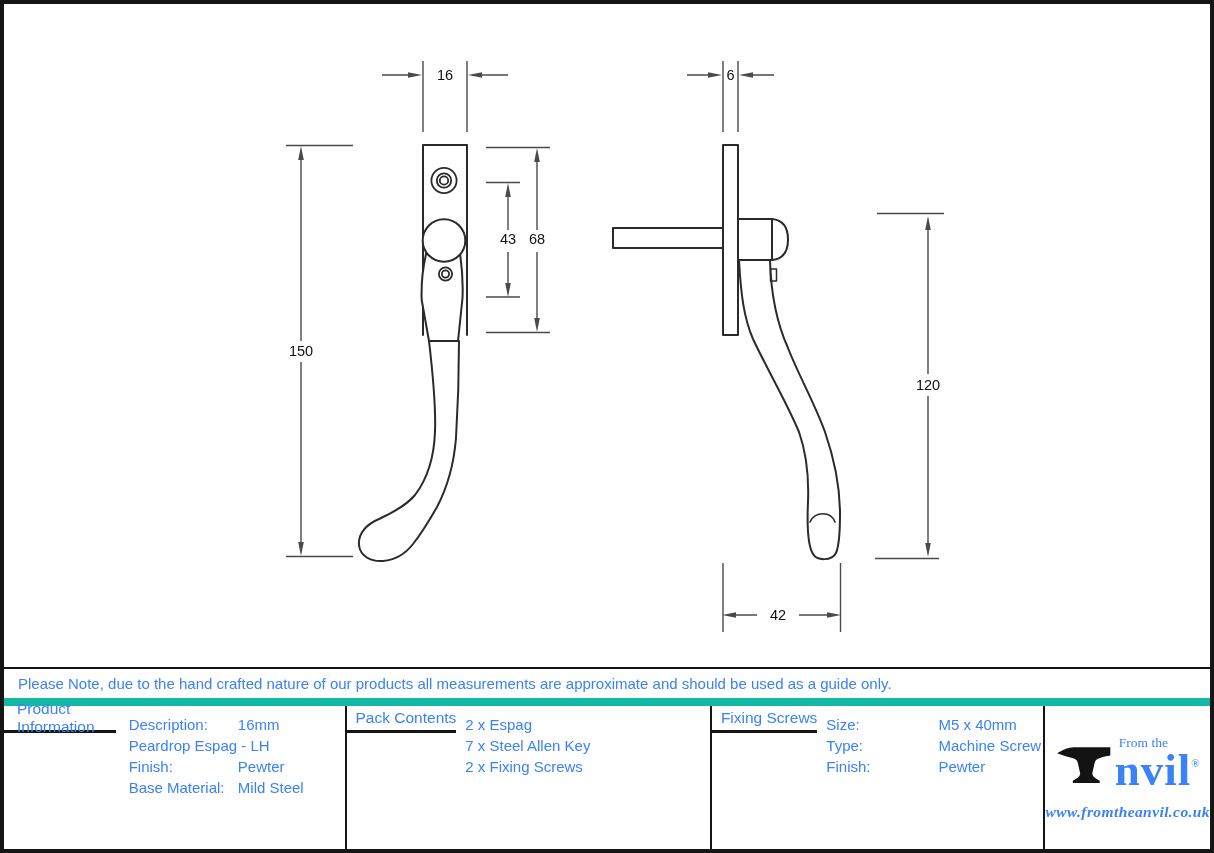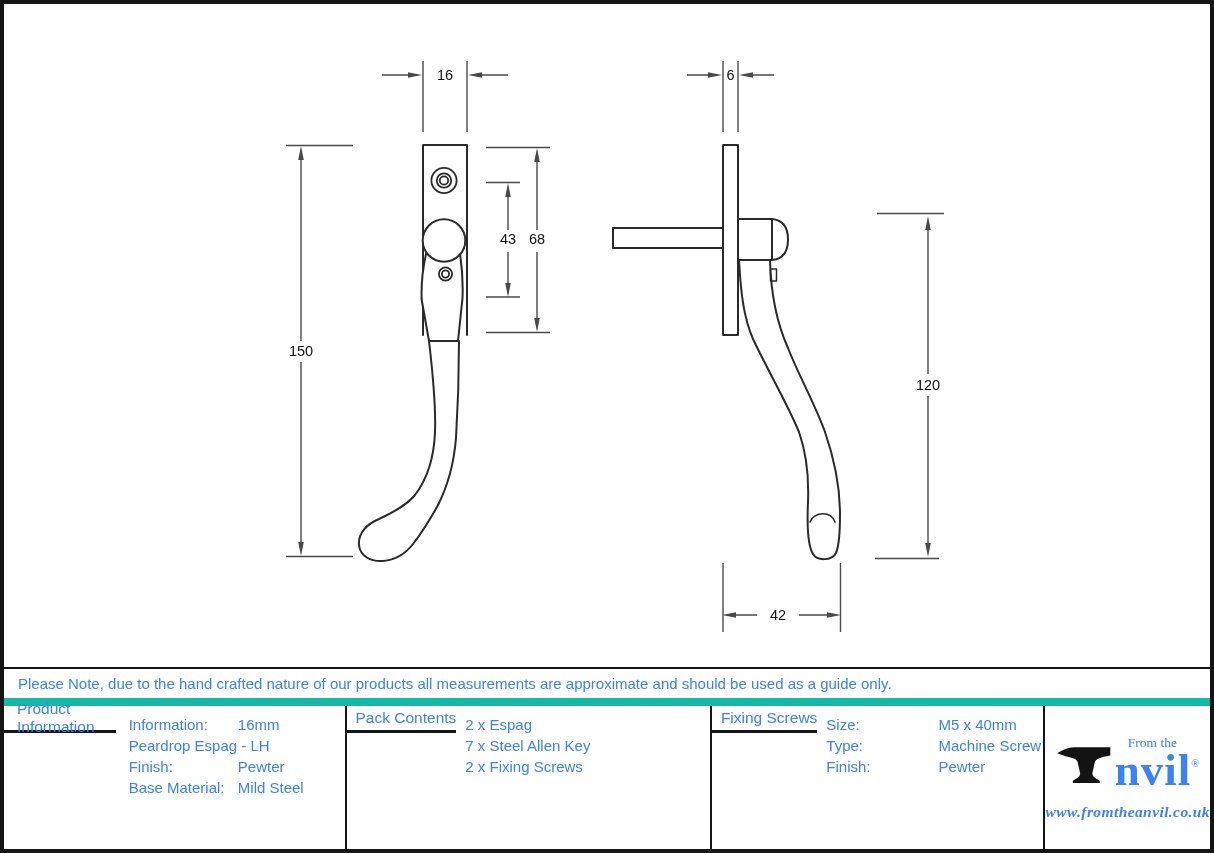--- a/index.html
+++ b/index.html
@@ -29,21 +29,21 @@
   .col-pack .col-header,.col-screws .col-header{padding-left:9px;}
   .col-body{padding:8px 0 0 13px;font-size:15px;line-height:21px;}
   .col-pack .col-body,.col-screws .col-body{padding-left:9px;}
   .kv-row .k{display:inline-block;width:105px;}
   .col-screws .kv-row .k{width:108px;}
 
   .logo-box{flex:1;display:flex;flex-direction:column;align-items:center;justify-content:center;}
   .logo-row{display:flex;align-items:flex-end;}
   .anvil-svg{width:56px;height:48px;margin-right:3px;}
   .logo-text{display:flex;flex-direction:column;}
-  .from-the{font-family:"Liberation Serif",serif;font-size:13.5px;margin-left:13px;margin-bottom:1px;}
+  .from-the{font-family:"Liberation Serif",serif;font-size:13.5px;margin-left:4px;margin-bottom:1px;}
   .brand-rest{font-family:"Liberation Serif",serif;font-size:45px;line-height:0.8;font-weight:600;letter-spacing:1px;}
   .reg{font-family:"Liberation Serif",serif;font-size:11px;vertical-align:18px;font-weight:400;letter-spacing:0;}
   .website{
     font-family:"Liberation Serif",serif;font-style:italic;font-weight:600;
     font-size:15.5px;margin-top:15px;letter-spacing:0.4px;
   }
 
   .dim-text{font-family:"Liberation Sans",sans-serif;font-size:14.5px;fill:#111;}
   .part{fill:#ffffff;stroke:#2a2a2a;stroke-width:2;stroke-linejoin:round;stroke-linecap:round;}
   .part-line{fill:none;stroke:#2a2a2a;stroke-width:2;stroke-linejoin:round;stroke-linecap:round;}
@@ -168,21 +168,21 @@
   <div class="note-row">
     <span>Please Note, due to the hand crafted nature of our products all measurements are approximate and should be used as a guide only.</span>
   </div>
 
   <div class="info-table">
 
     <div class="col col-product">
       <div class="col-header">Product Information</div>
       <div class="col-body">
         <div class="kv-row">
-          <span class="k">Information:</span>
+          <span class="k">Description:</span>
           <span class="v">16mm Peardrop Espag - LH</span>
         </div>
         <div class="kv-row">
           <span class="k">Finish:</span>
           <span class="v">Pewter</span>
         </div>
         <div class="kv-row">
           <span class="k">Base Material:</span>
           <span class="v">Mild Steel</span>
         </div>

